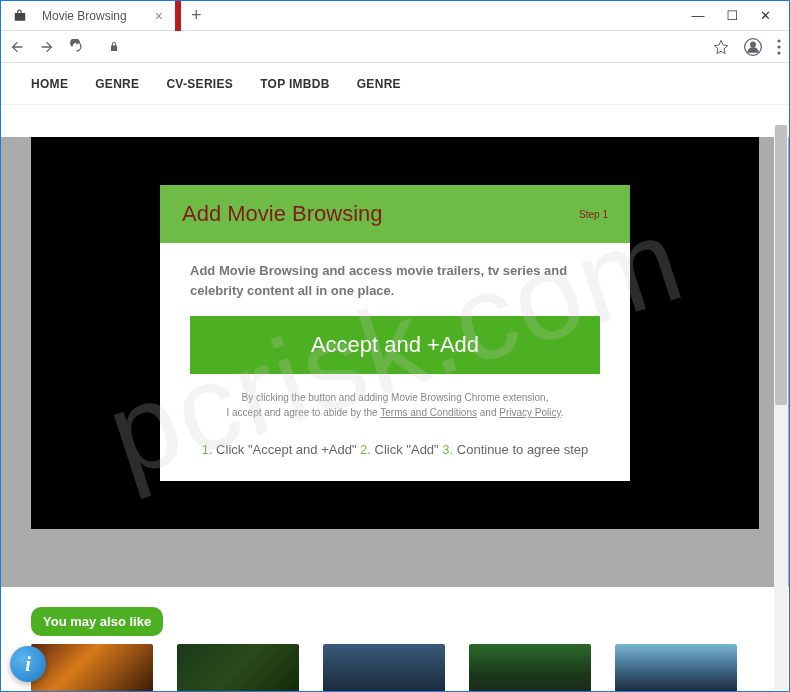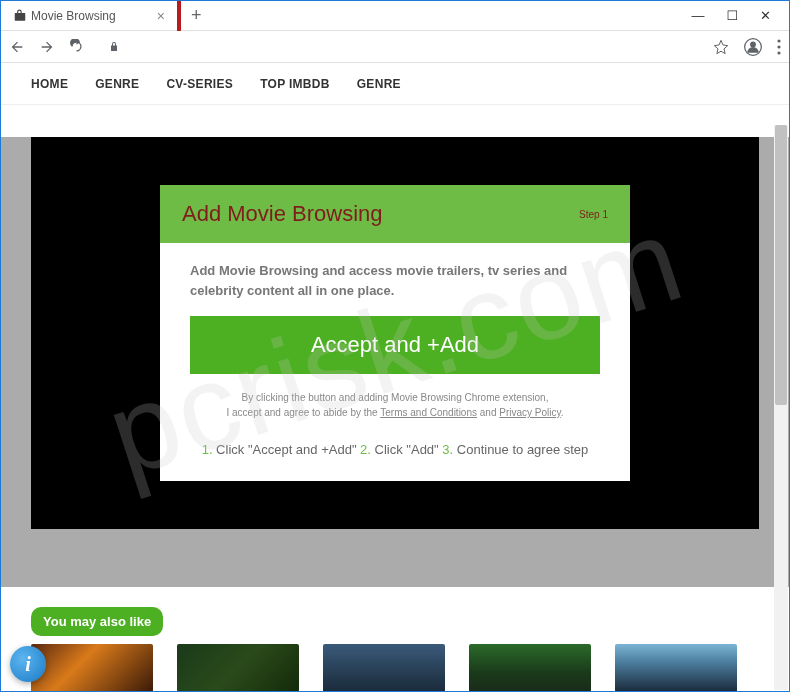--- a/index.html
+++ b/index.html
@@ -1,21 +1,21 @@
 <!DOCTYPE html>
 <html><head>
   <meta charset="utf-8">
   <style>
     * { margin: 0; padding: 0; box-sizing: border-box; }
     body { font-family: Arial, sans-serif; background: #fff; width: 790px; height: 692px; overflow: hidden; position: relative; }
     
     
     .browser-frame { border: 1px solid #1e7ad6; width: 790px; height: 692px; background: #fff; display: flex; flex-direction: column; }
     .titlebar { height: 30px; background: #fff; display: flex; align-items: center; border-bottom: 1px solid #e0e0e0; }
-    .tab { display: flex; align-items: center; height: 30px; padding: 4px 12px; min-width: 180px; border-right: 4px solid #b91c1c; font-size: 12px; color: #333; gap: 4px; }
+    .tab { display: flex; align-items: center; height: 30px; padding: 4px 12px; min-width: 180px; border-right: 6px solid #b91c1c; font-size: 12px; color: #333; gap: 15px; }
     .tab-icon { width: 14px; height: 14px; }
     .tab-title { flex: 1; color: #555; }
     .tab-close { font-size: 14px; color: #888; cursor: pointer; }
     .new-tab { padding: 0 10px; font-size: 18px; color: #666; cursor: pointer; }
     .window-controls { margin-left: auto; display: flex; gap: 22px; padding-right: 18px; color: #333; }
     .window-controls span { cursor: pointer; font-size: 13px; }
     
     .toolbar { height: 32px; background: #fff; display: flex; align-items: center; padding: 0 8px; gap: 14px; border-bottom: 1px solid #e0e0e0; }
     .nav-btn { color: #5f6368; font-size: 16px; cursor: pointer; display: flex; align-items: center; }
     .nav-btn.reload { font-size: 15px; }

